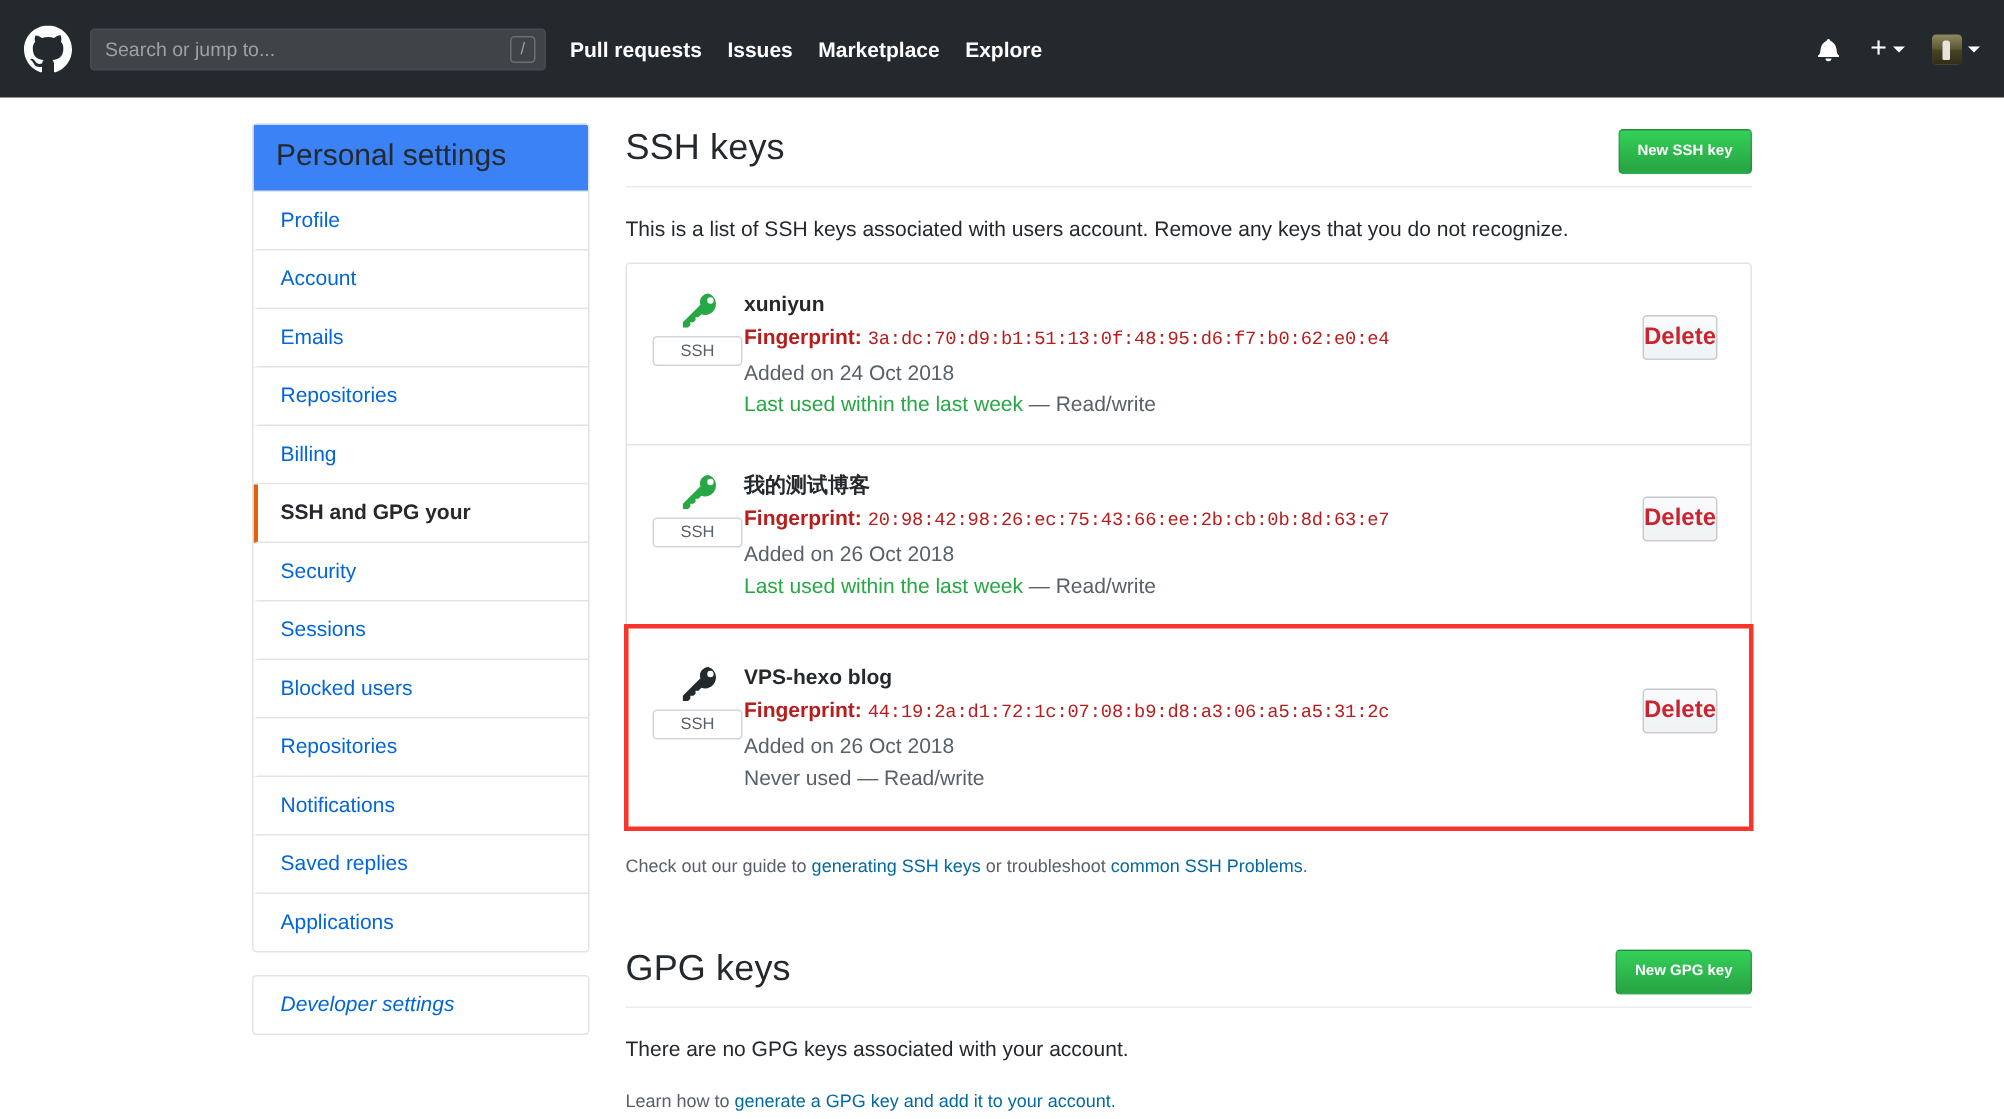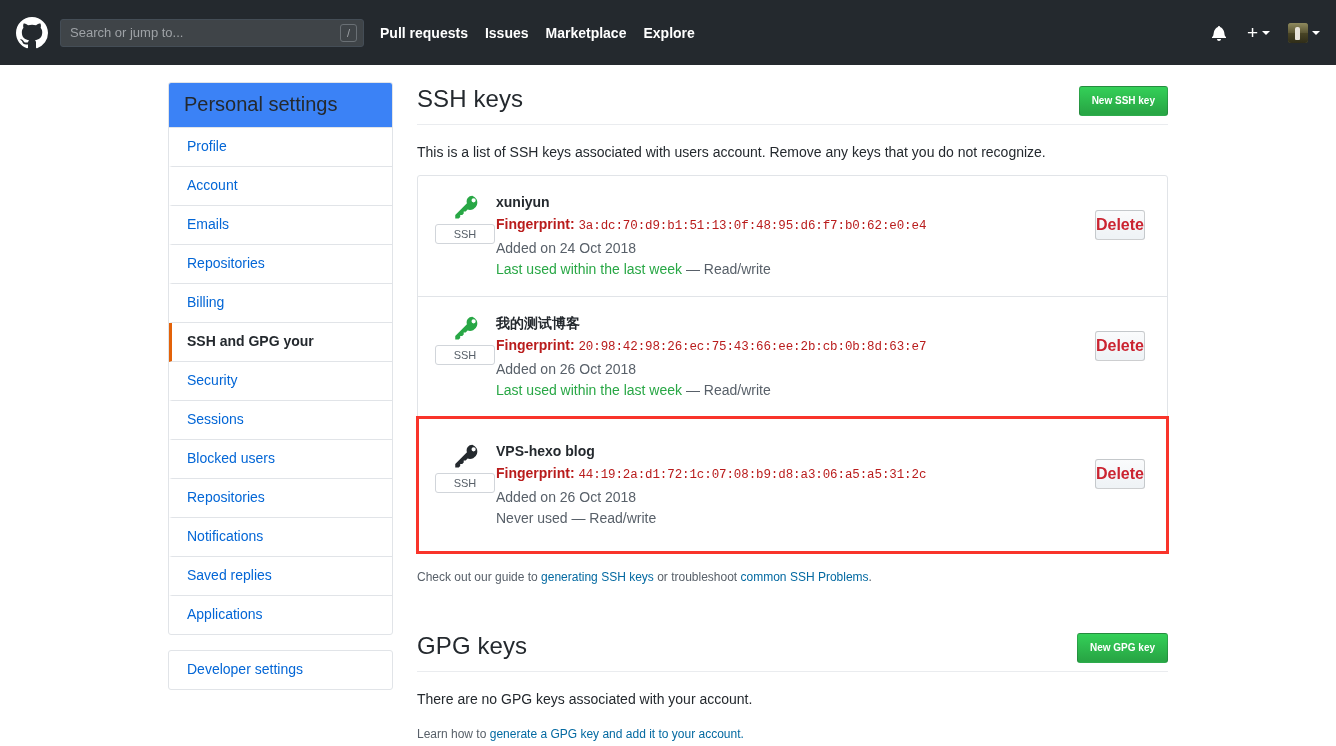--- a/index.html
+++ b/index.html
@@ -170,21 +170,21 @@
     cursor: pointer;
     line-height: 17px;
   }
   .side-item:last-child { border-bottom: none; }
   .side-item.selected {
     color: #24292e;
     font-weight: 600;
     border-left: 3px solid #e36209;
     background: #ffffff;
   }
-  .side-card.single .side-item { border-bottom: none; }
+  .side-card.single .side-item { border-bottom: none; font-style: italic; }
 
   
   .main {
     flex: 1 1 auto;
     margin-left: 24px;
     min-width: 0;
   }
   .section-head {
     display: flex;
     align-items: flex-start;

